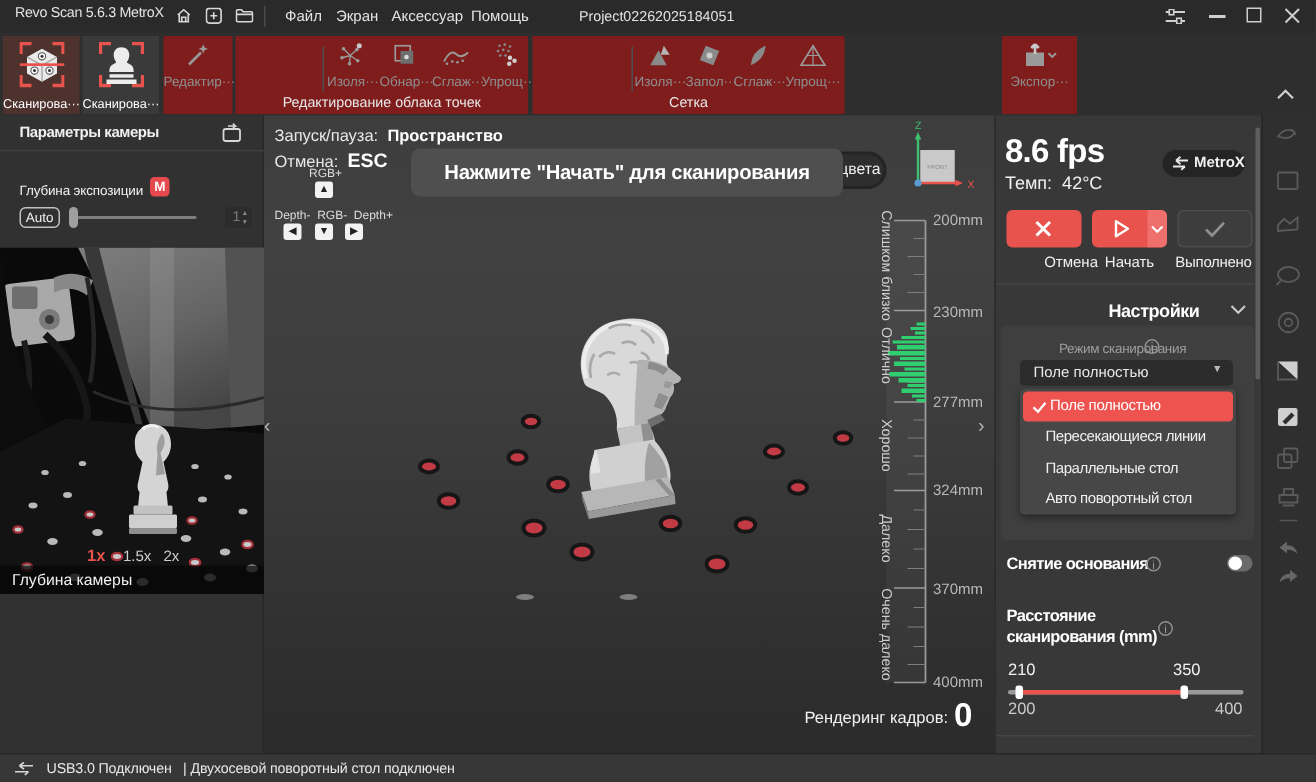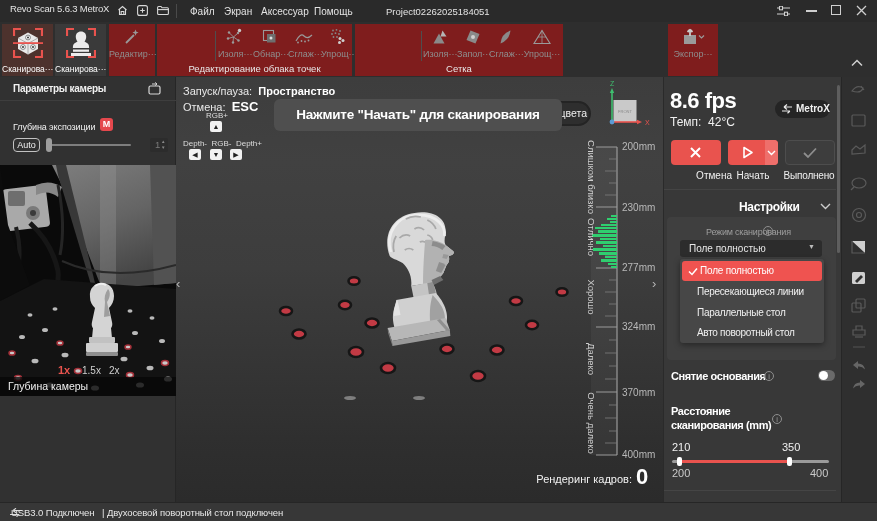--- a/index.html
+++ b/index.html
@@ -588,14 +588,14 @@
   <line x1="12" y1="270" x2="24" y2="270" stroke="#555" stroke-width="1"></line>
 
   <path d="M12 290 l5 -4 v2.5 q6 0 7 6 q-3 -3.5 -7 -3 v2.5 Z" fill="#666" transform="translate(0,-2)"></path>
   <path d="M24 303 l-5 -4 v2.5 q-6 0 -7 6 q3 -3.5 7 -3 v2.5 Z" fill="#666" transform="translate(0,4)"></path>
 </svg>
 
 <div id="statusbar">
   <svg class="abs" style="left:9px;top:5px" width="14" height="9" viewBox="0 0 14 9">
       <path d="M13 2.5 H4 M4 2.5 L7 0.2 M4 2.5 L7 4.8 M1 6.5 H10 M10 6.5 L7.5 8.7" stroke="#d8d8d8" stroke-width="1.1" fill="none"></path>
     </svg>
-  <span class="abs" style="left:11px;top:4px;">USB3.0 Подключен&nbsp;&nbsp; | Двухосевой поворотный стол подключен</span>
+  <span class="abs" style="left:31px;top:4px;">USB3.0 Подключен&nbsp;&nbsp; | Двухосевой поворотный стол подключен</span>
 </div>
 
 </body></html>

